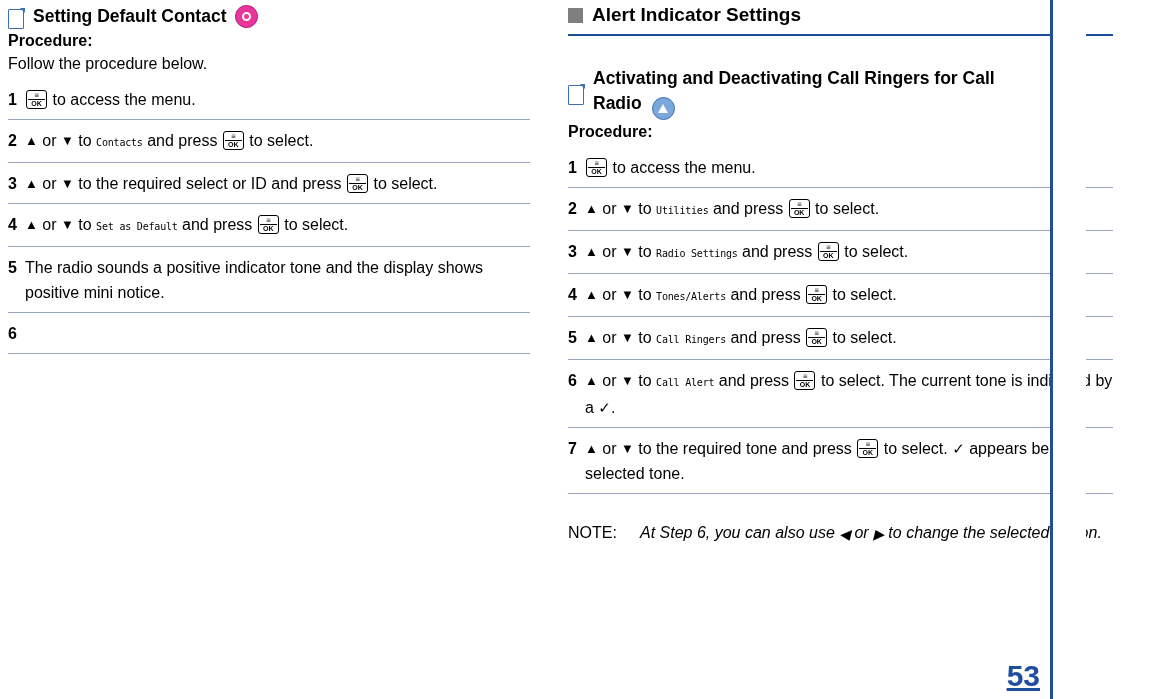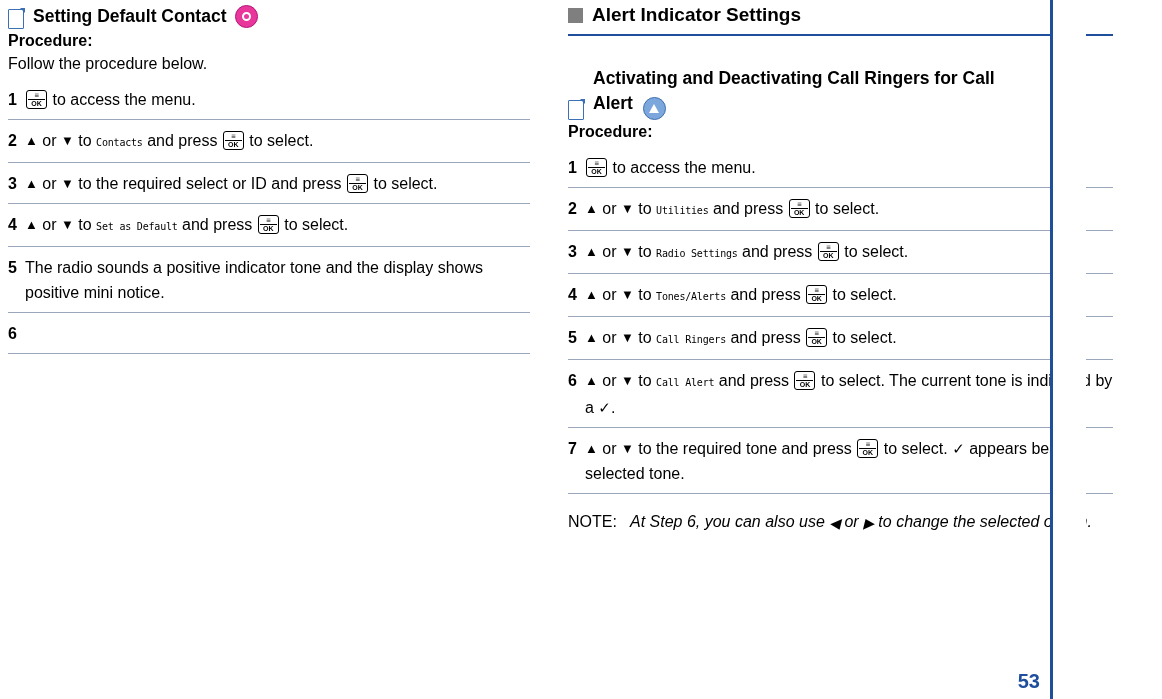--- a/index.html
+++ b/index.html
@@ -34,23 +34,24 @@
     left: 0;
     top: 0;
     width: 3px;
     height: 699px;
     background: #1f4e9c;
   }
   .page-number {
     position: absolute;
     right: 46px;
     bottom: 6px;
-    font-size: 20px;
+    font-size: 30px;
     font-weight: bold;
     color: #1f4e9c;
+    text-decoration: underline;
   }
 
   
   .col-left {
     position: absolute;
     left: 8px;
     top: 0;
     width: 522px;
   }
   .col-right {
@@ -77,21 +78,21 @@
     display: inline-block;
     flex: 0 0 auto;
   }
   .h2-rule {
     border-bottom: 2px solid #1f4e9c;
     margin-top: 8px;
     margin-bottom: 0;
   }
   .h3 {
     display: flex;
-    align-items: flex-end;
+    align-items: center;
     gap: 9px;
     font-size: 17.5px;
     font-weight: bold;
     line-height: 25px;
     margin: 0;
   }
   .h3 .doc-ico {
     width: 14px;
     height: 18px;
     border: 1.6px solid #3b6fb6;
@@ -244,21 +245,22 @@
   .badge-blue .glyph {
     width: 0; height: 0;
     border-left: 5px solid transparent;
     border-right: 5px solid transparent;
     border-bottom: 9px solid #ffffff;
   }
 
   
   .note {
     display: flex;
-    margin-top: 17px;
+    gap: 10px;
+    margin-top: 28px;
     font-size: 16px;
     line-height: 22px;
     justify-content: center;
   }
   .note-label {
     font-weight: normal;
     flex: 0 0 auto;
     width: 62px;
   }
   .note-text { flex: 1 1 auto; font-style: italic; }
@@ -316,21 +318,21 @@
       <span>Alert Indicator Settings</span>
     </div>
     <div class="h2-rule"></div>
 
     <div style="height:30px;"></div>
 
     <div class="h3">
       <span class="doc-ico"></span>
       <span class="h3-text">
         <span>Activating and Deactivating Call Ringers for Call</span><br>
-        <span>Alert</span>
+        <span>Radio</span>
         <span class="badge badge-blue" style="display:inline-flex;vertical-align:-4px;margin-left:5px;">
             <span class="glyph"></span>
           </span>
       </span>
     </div>
 
     <div class="para bold">Procedure:</div>
 
     <ol class="steps" id="right-steps">
         <li class="step">

